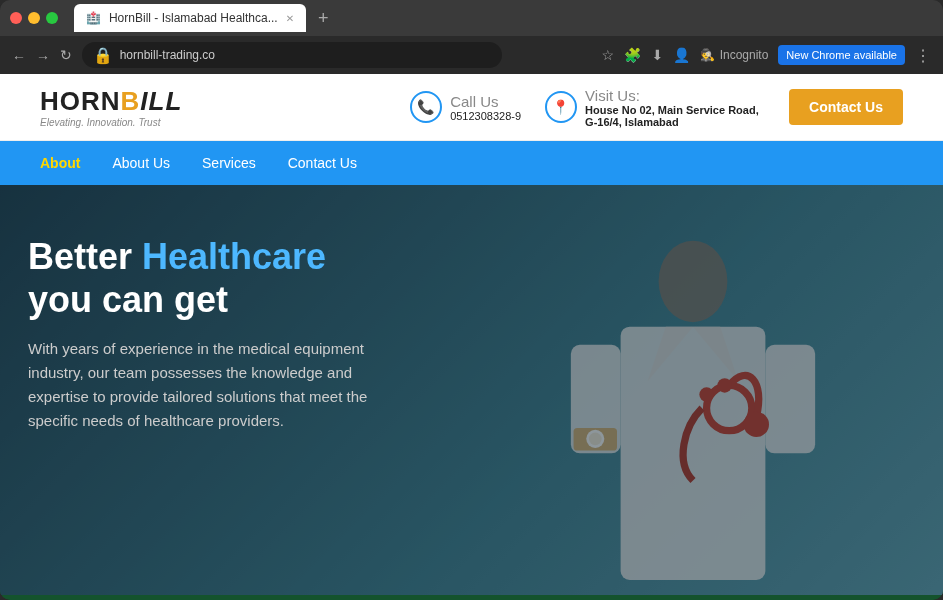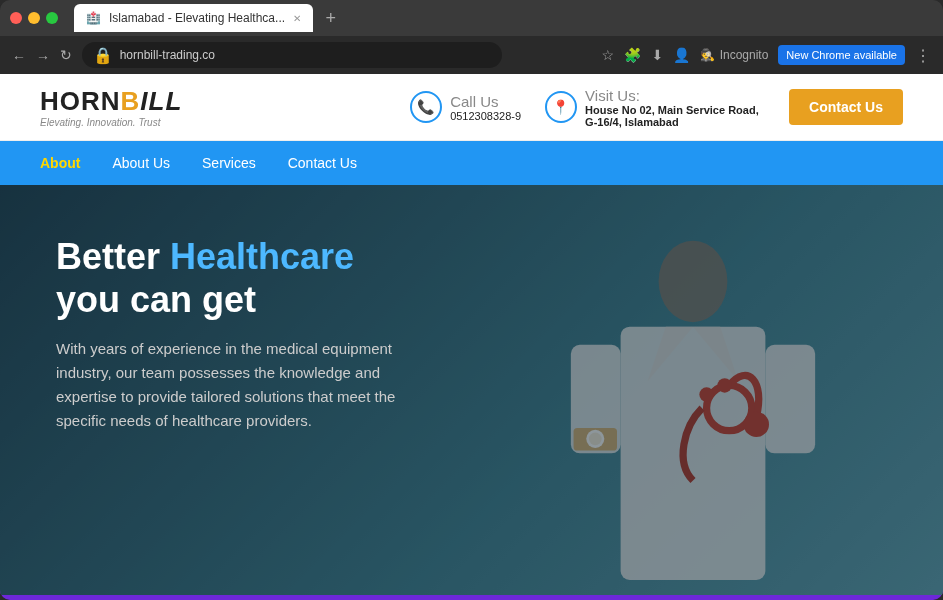--- a/index.html
+++ b/index.html
@@ -97,21 +97,21 @@
       border: none;
       border-radius: 4px;
       padding: 4px 8px;
       font-size: 11px;
       cursor: pointer;
     }
     .menu-btn { color: #aaa; font-size: 16px; cursor: pointer; }
 
     
     .website {
-      background: #6d28d9;
+      background: #14532d;
       height: calc(600px - 74px);
       overflow: hidden;
     }
 
     
     .site-header {
       background: #fff;
       padding: 12px 40px;
       display: flex;
       align-items: center;
@@ -236,21 +236,21 @@
 
     .hero-overlay {
       position: absolute;
       inset: 0;
       background: rgba(20, 40, 50, 0.45);
     }
 
     .hero-content {
       position: relative;
       z-index: 2;
-      padding: 50px 56px;
+      padding: 50px 28px;
       max-width: 520px;
     }
 
     .hero-title {
       font-size: 36px;
       font-weight: bold;
       color: #fff;
       line-height: 1.2;
       margin-bottom: 16px;
     }
@@ -283,21 +283,21 @@
 <div class="browser-frame">
 
   <div class="title-bar">
     <div class="traffic-lights">
       <div class="tl tl-red"></div>
       <div class="tl tl-yellow"></div>
       <div class="tl tl-green"></div>
     </div>
     <div class="tab">
       <span>🏥</span>
-      <span>Islamabad - Elevating Healthca...</span>
+      <span>HornBill - Islamabad Healthca...</span>
       <span class="tab-close">✕</span>
     </div>
     <button class="tab-new">+</button>
   </div>
 
   <div class="address-bar">
     <button class="nav-btn">←</button>
     <button class="nav-btn">→</button>
     <button class="nav-btn">↻</button>
     <div class="url-bar">

